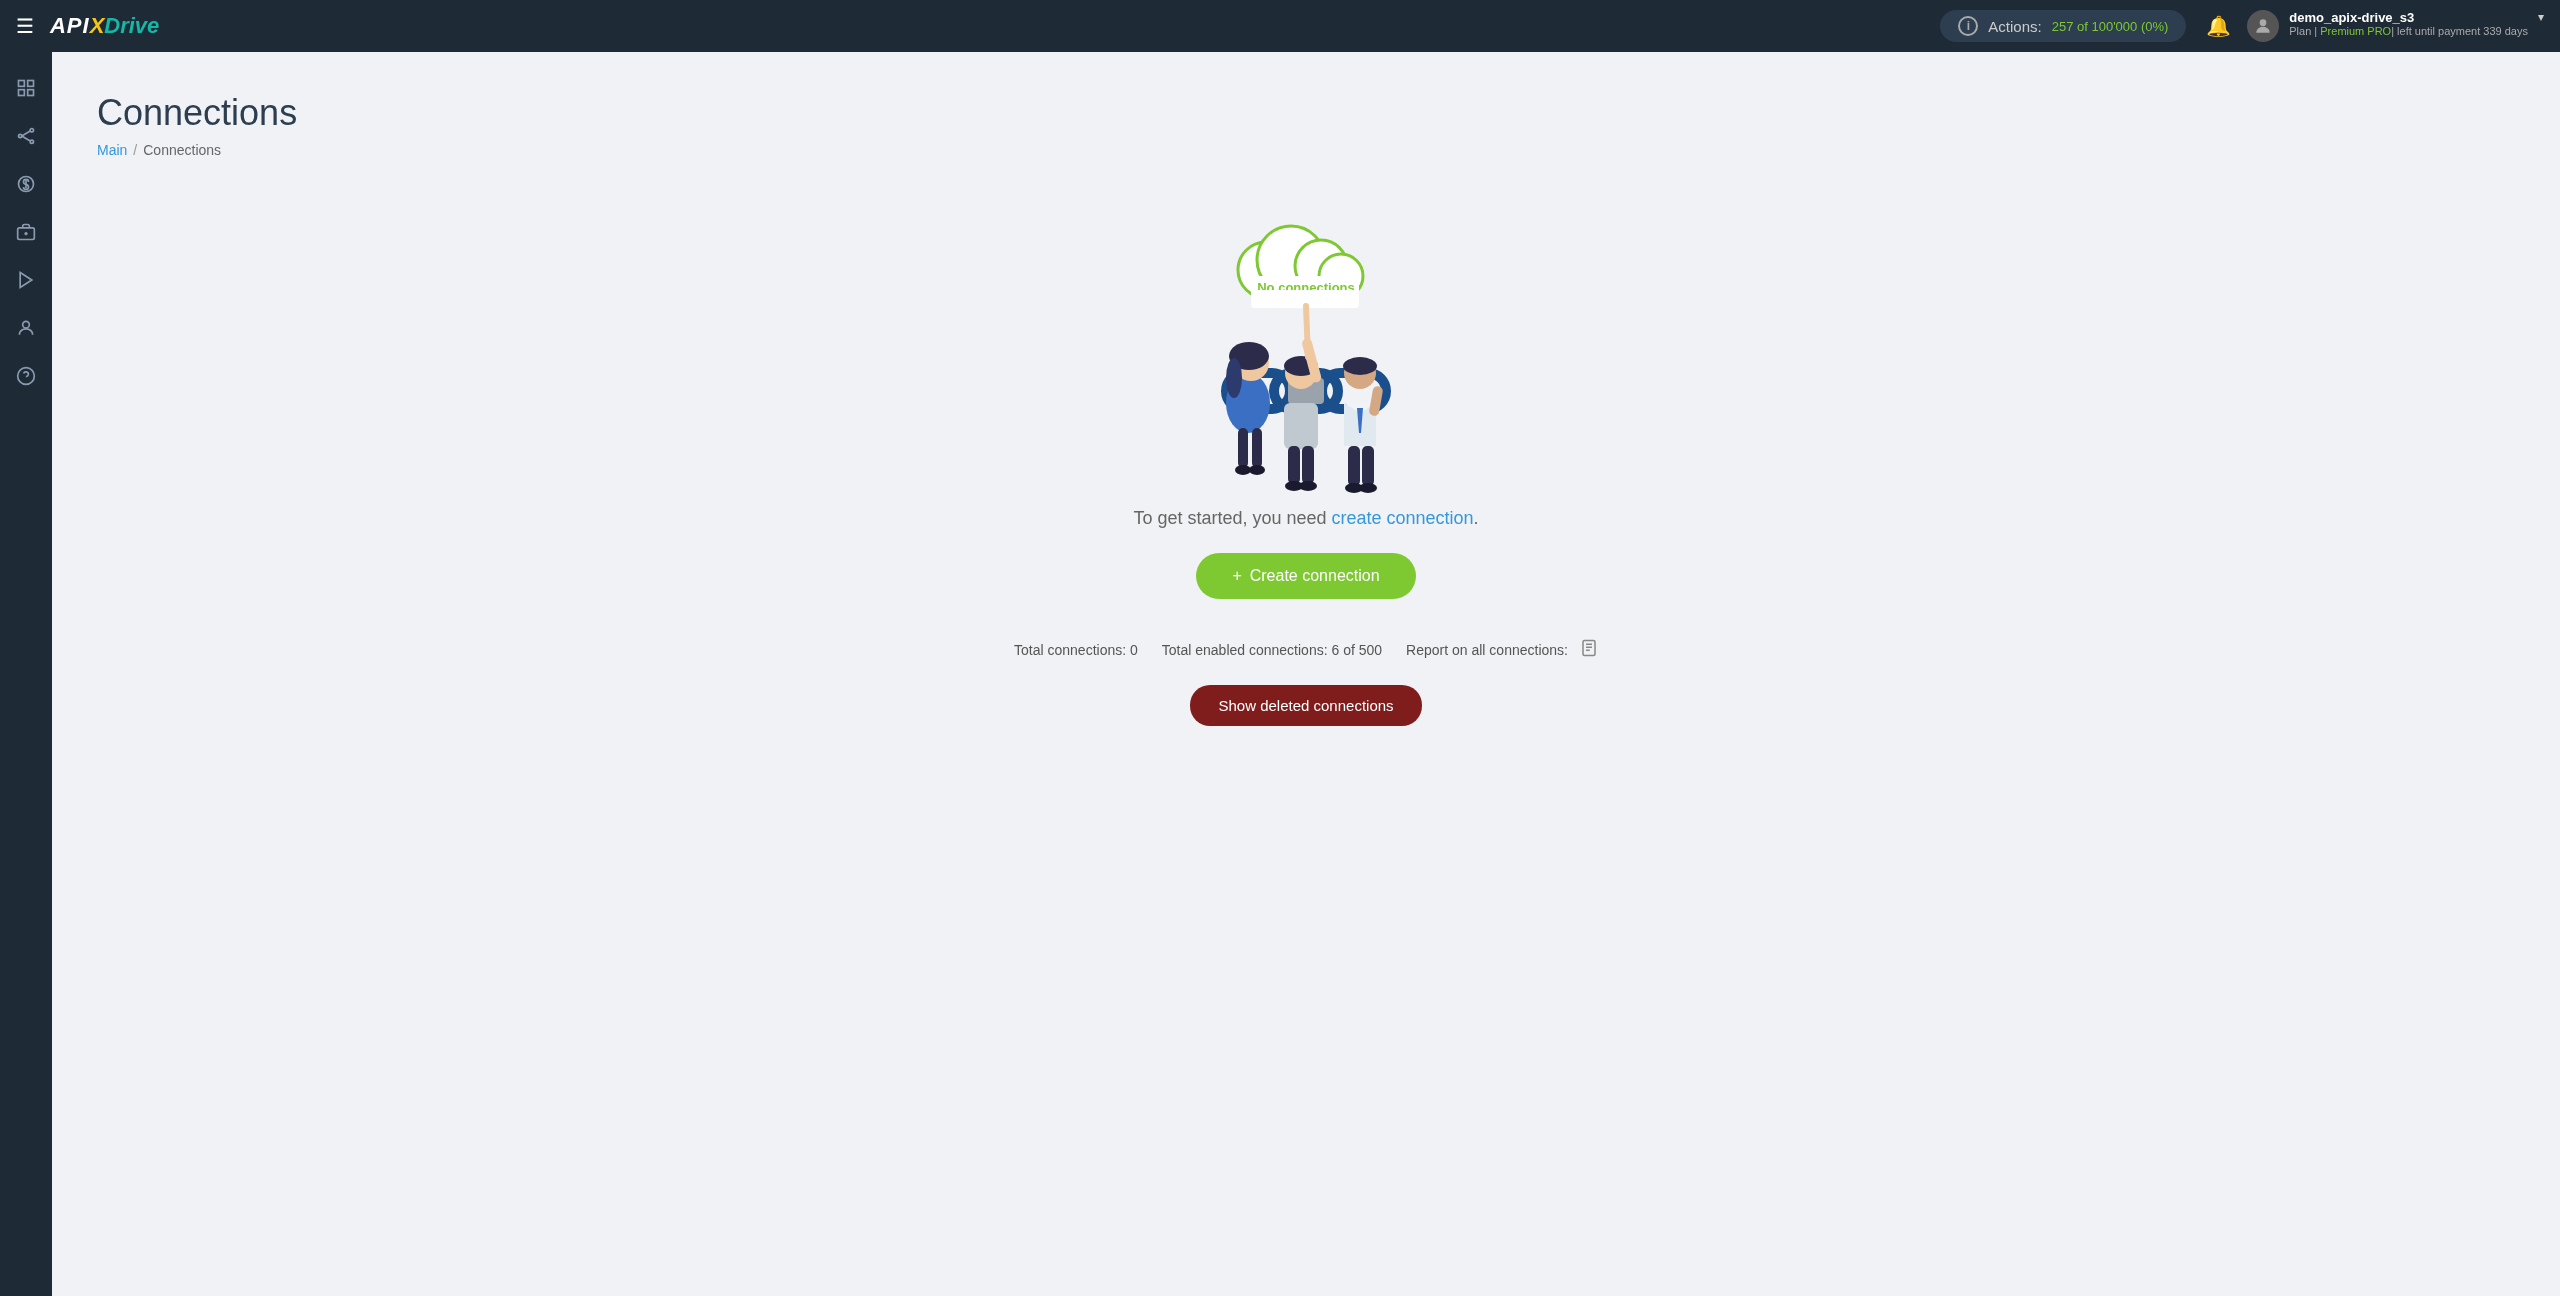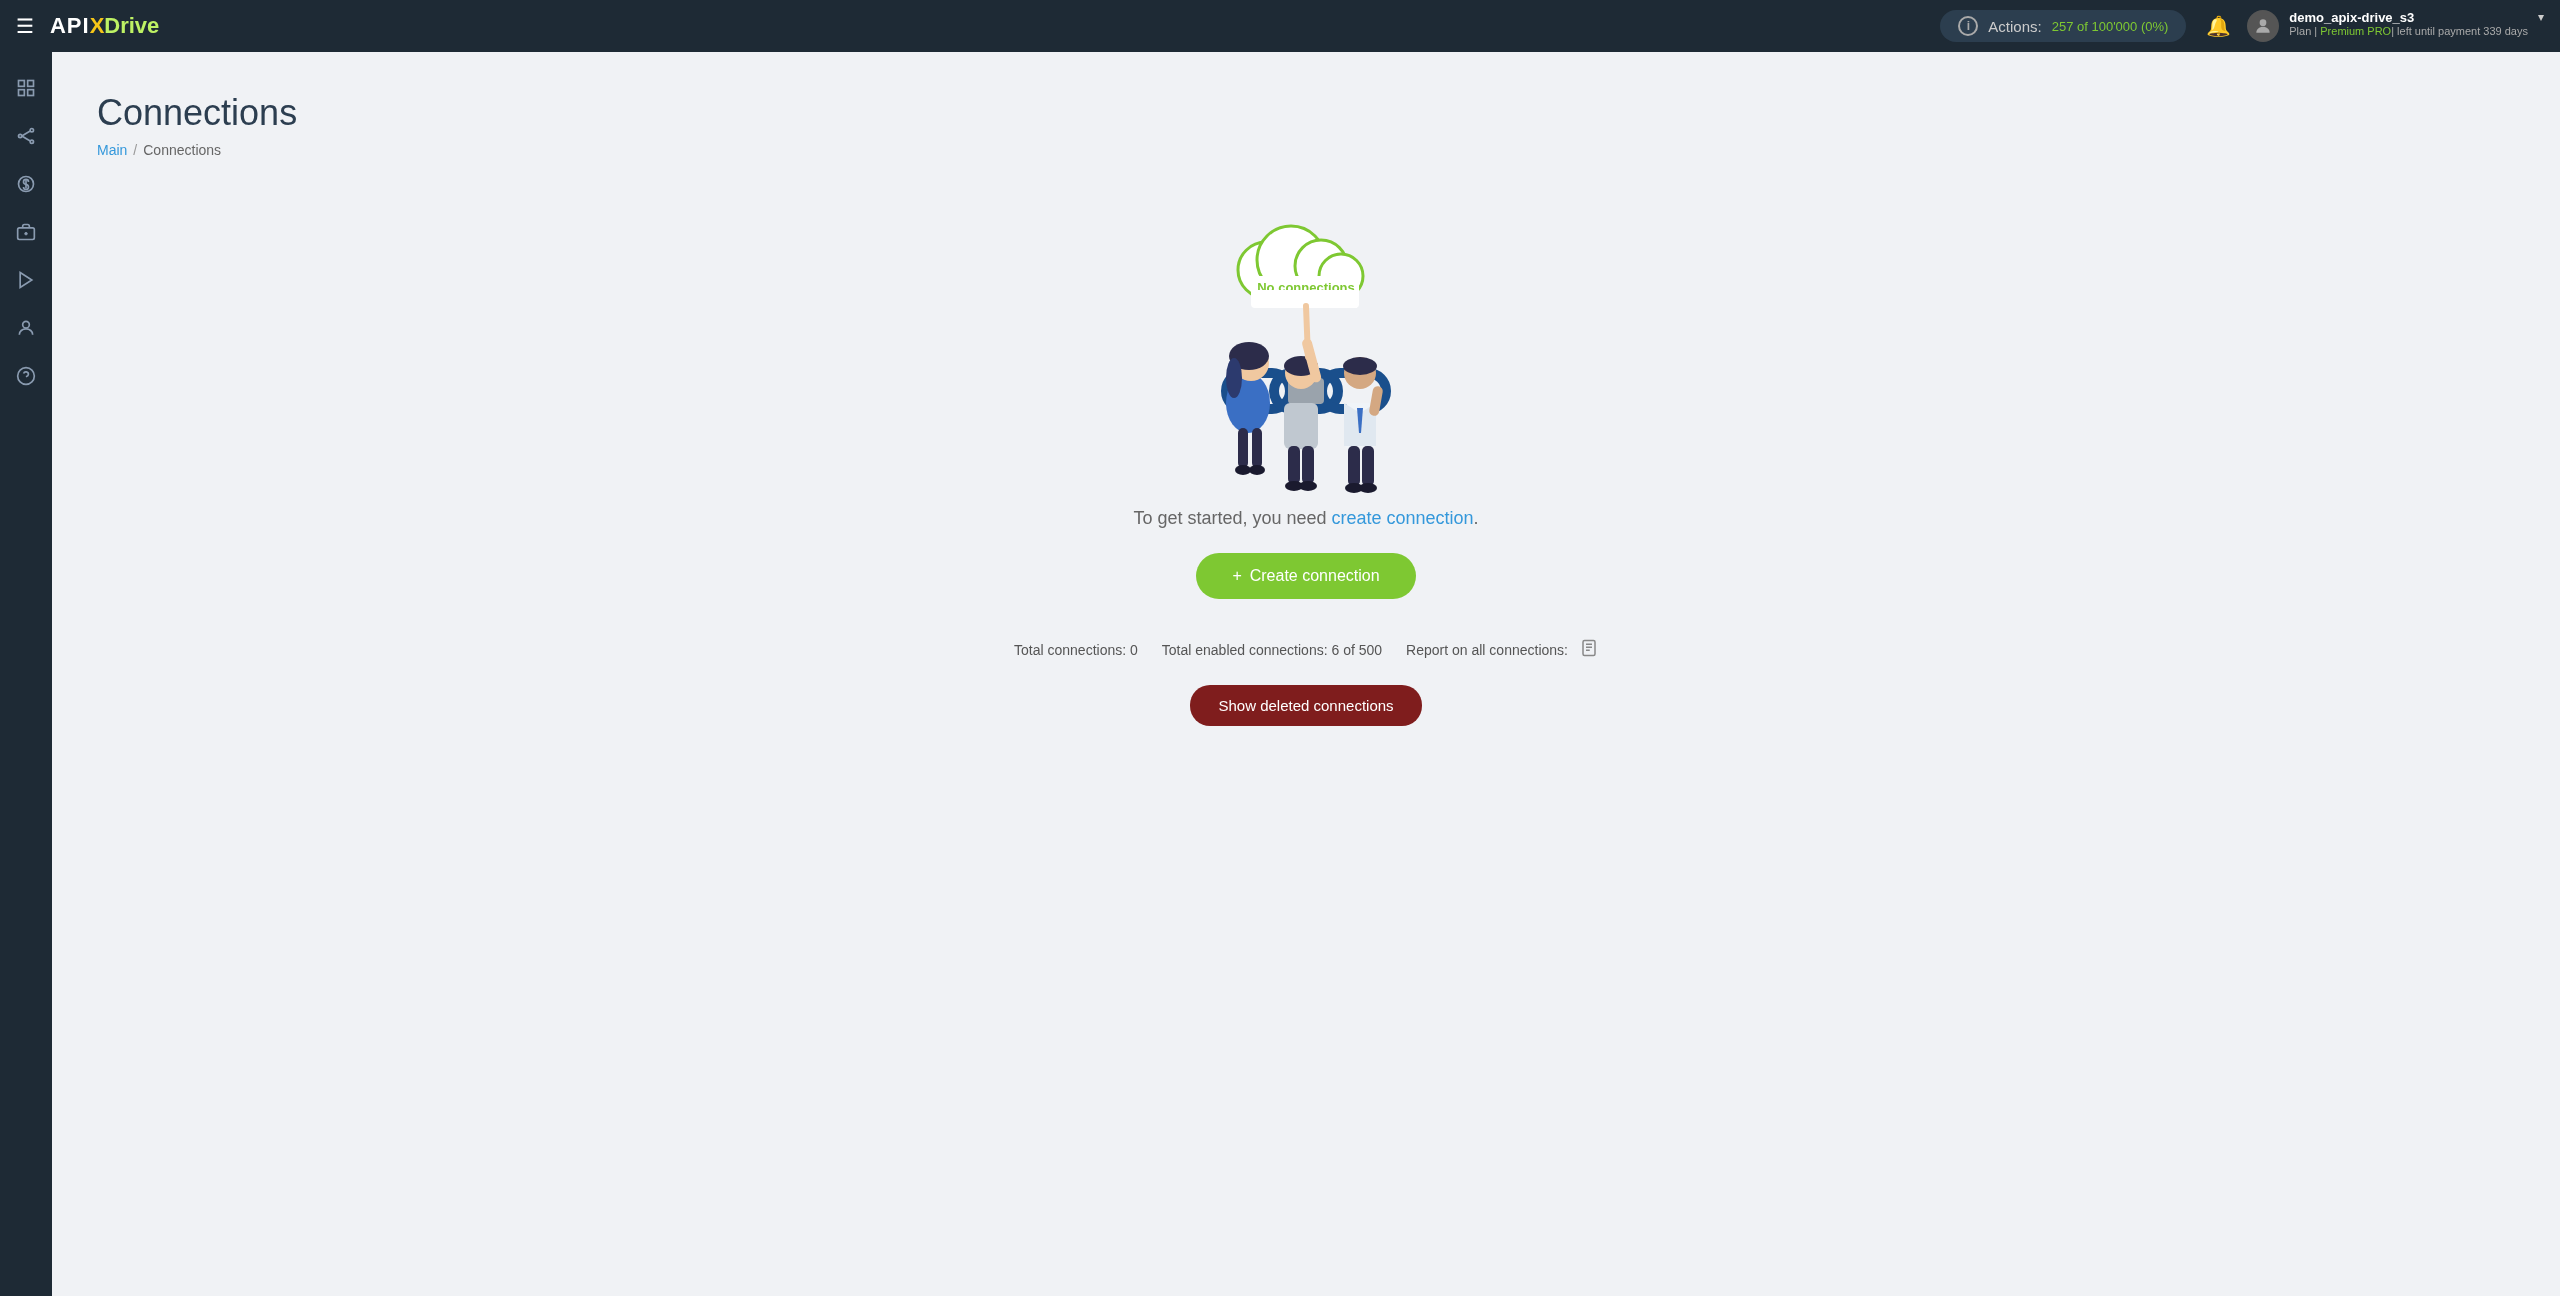--- a/index.html
+++ b/index.html
@@ -19,24 +19,25 @@
       color: #fff;
       font-size: 20px;
       margin-right: 16px;
       cursor: pointer;
     }
     .logo {
       display: flex;
       align-items: center;
       gap: 0;
       margin-right: auto;
+      font-style: italic;
     }
     .logo-api { color: #fff; font-size: 22px; font-weight: 700; letter-spacing: 1px; }
     .logo-x { color: #f5c518; font-size: 22px; font-weight: 700; }
-    .logo-drive { color: #bef264; font-size: 22px; font-weight: 700; }
+    .logo-drive { color: #14b8a6; font-size: 22px; font-weight: 700; }
 
     .topnav-center {
       background: #2c3e4f;
       border-radius: 20px;
       padding: 6px 18px;
       display: flex;
       align-items: center;
       gap: 10px;
       margin-right: 20px;
     }

